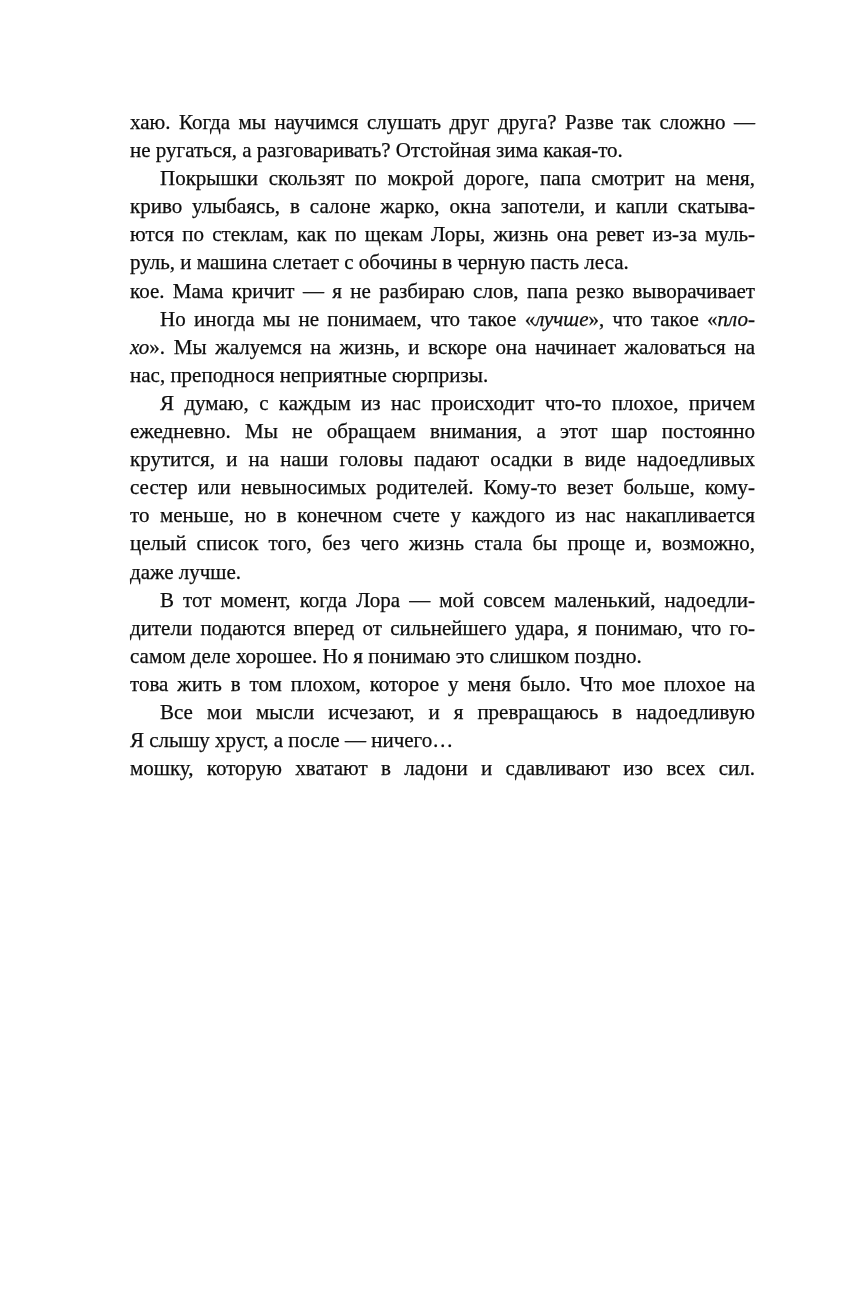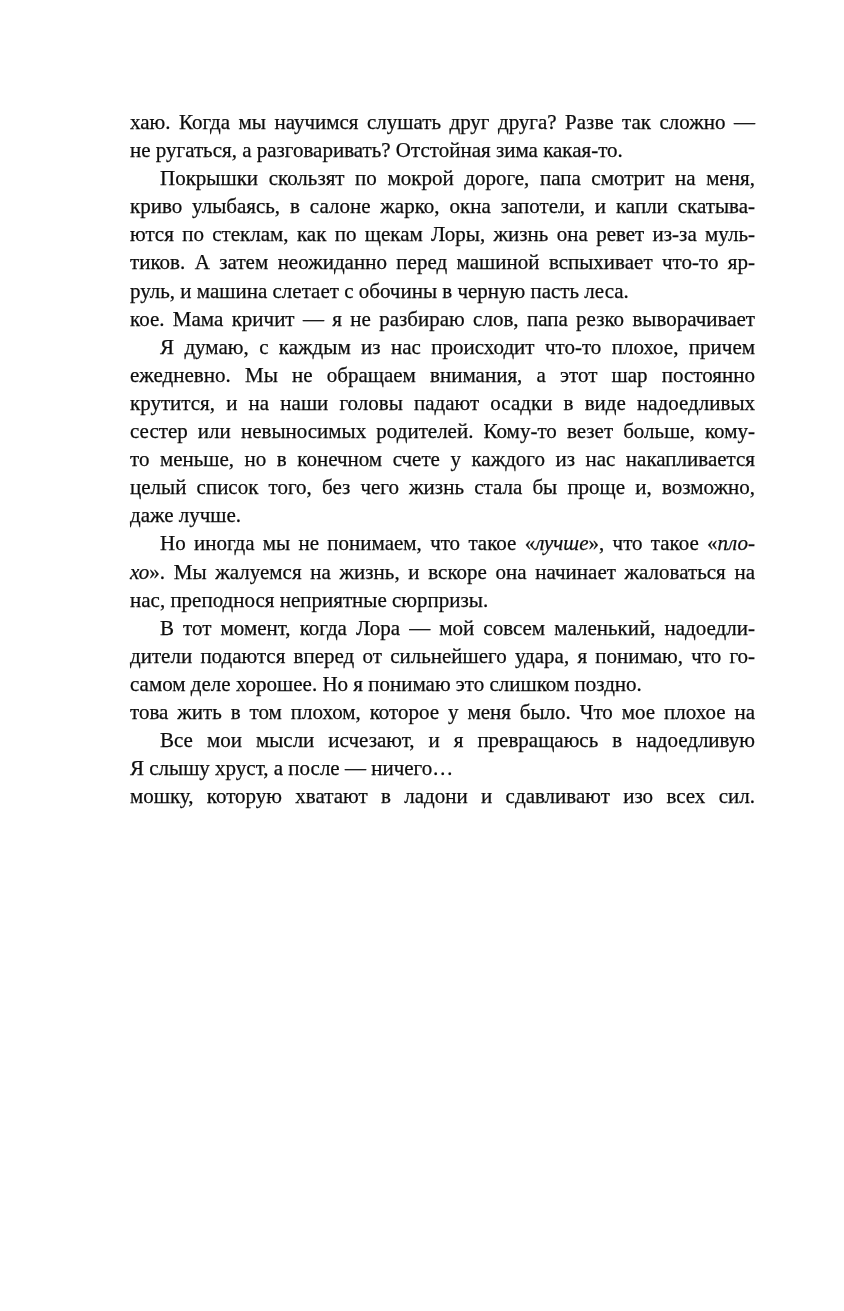--- a/index.html
+++ b/index.html
@@ -50,37 +50,36 @@
 <div class="page">
   <div class="text-block" id="text-block">
       <div class="paragraph">
         <div class="line">хаю. Когда мы научимся слушать друг друга? Разве так сложно —</div>
         <div class="line last">не ругаться, а разговаривать? Отстойная зима какая-то.</div>
       </div>
       <div class="paragraph">
         <div class="line indent">Покрышки скользят по мокрой дороге, папа смотрит на меня,</div>
         <div class="line">криво улыбаясь, в салоне жарко, окна запотели, и капли скатыва-</div>
         <div class="line">ются по стеклам, как по щекам Лоры, жизнь она ревет из-за муль-</div>
-        <div class="line">тиков. А затем неожиданно перед машиной вспыхивает что-то яр-</div>
         <div class="line last">руль, и машина слетает с обочины в черную пасть леса.</div>
         <div class="line">кое. Мама кричит — я не разбираю слов, папа резко выворачивает</div>
+      </div>
+      <div class="paragraph">
+        <div class="line indent"><span class="">Но иногда мы не понимаем, что такое «</span><span class="seg-italic">лучше</span><span class="">», что такое «</span><span class="seg-italic">пло-</span></div>
+        <div class="line"><span class="seg-italic">хо</span><span class="">». Мы жалуемся на жизнь, и вскоре она начинает жаловаться на</span></div>
+        <div class="line last">нас, преподнося неприятные сюрпризы.</div>
       </div>
       <div class="paragraph">
         <div class="line indent">Я думаю, с каждым из нас происходит что-то плохое, причем</div>
         <div class="line">ежедневно. Мы не обращаем внимания, а этот шар постоянно</div>
         <div class="line">крутится, и на наши головы падают осадки в виде надоедливых</div>
         <div class="line">сестер или невыносимых родителей. Кому-то везет больше, кому-</div>
         <div class="line">то меньше, но в конечном счете у каждого из нас накапливается</div>
         <div class="line">целый список того, без чего жизнь стала бы проще и, возможно,</div>
         <div class="line last">даже лучше.</div>
-      </div>
-      <div class="paragraph">
-        <div class="line indent"><span class="">Но иногда мы не понимаем, что такое «</span><span class="seg-italic">лучше</span><span class="">», что такое «</span><span class="seg-italic">пло-</span></div>
-        <div class="line"><span class="seg-italic">хо</span><span class="">». Мы жалуемся на жизнь, и вскоре она начинает жаловаться на</span></div>
-        <div class="line last">нас, преподнося неприятные сюрпризы.</div>
       </div>
       <div class="paragraph">
         <div class="line indent">В тот момент, когда Лора — мой совсем маленький, надоедли-</div>
         <div class="line">дители подаются вперед от сильнейшего удара, я понимаю, что го-</div>
         <div class="line last">самом деле хорошее. Но я понимаю это слишком поздно.</div>
         <div class="line">това жить в том плохом, которое у меня было. Что мое плохое на</div>
       </div>
       <div class="paragraph">
         <div class="line indent">Все мои мысли исчезают, и я превращаюсь в надоедливую</div>
         <div class="line last">Я слышу хруст, а после — ничего…</div>

